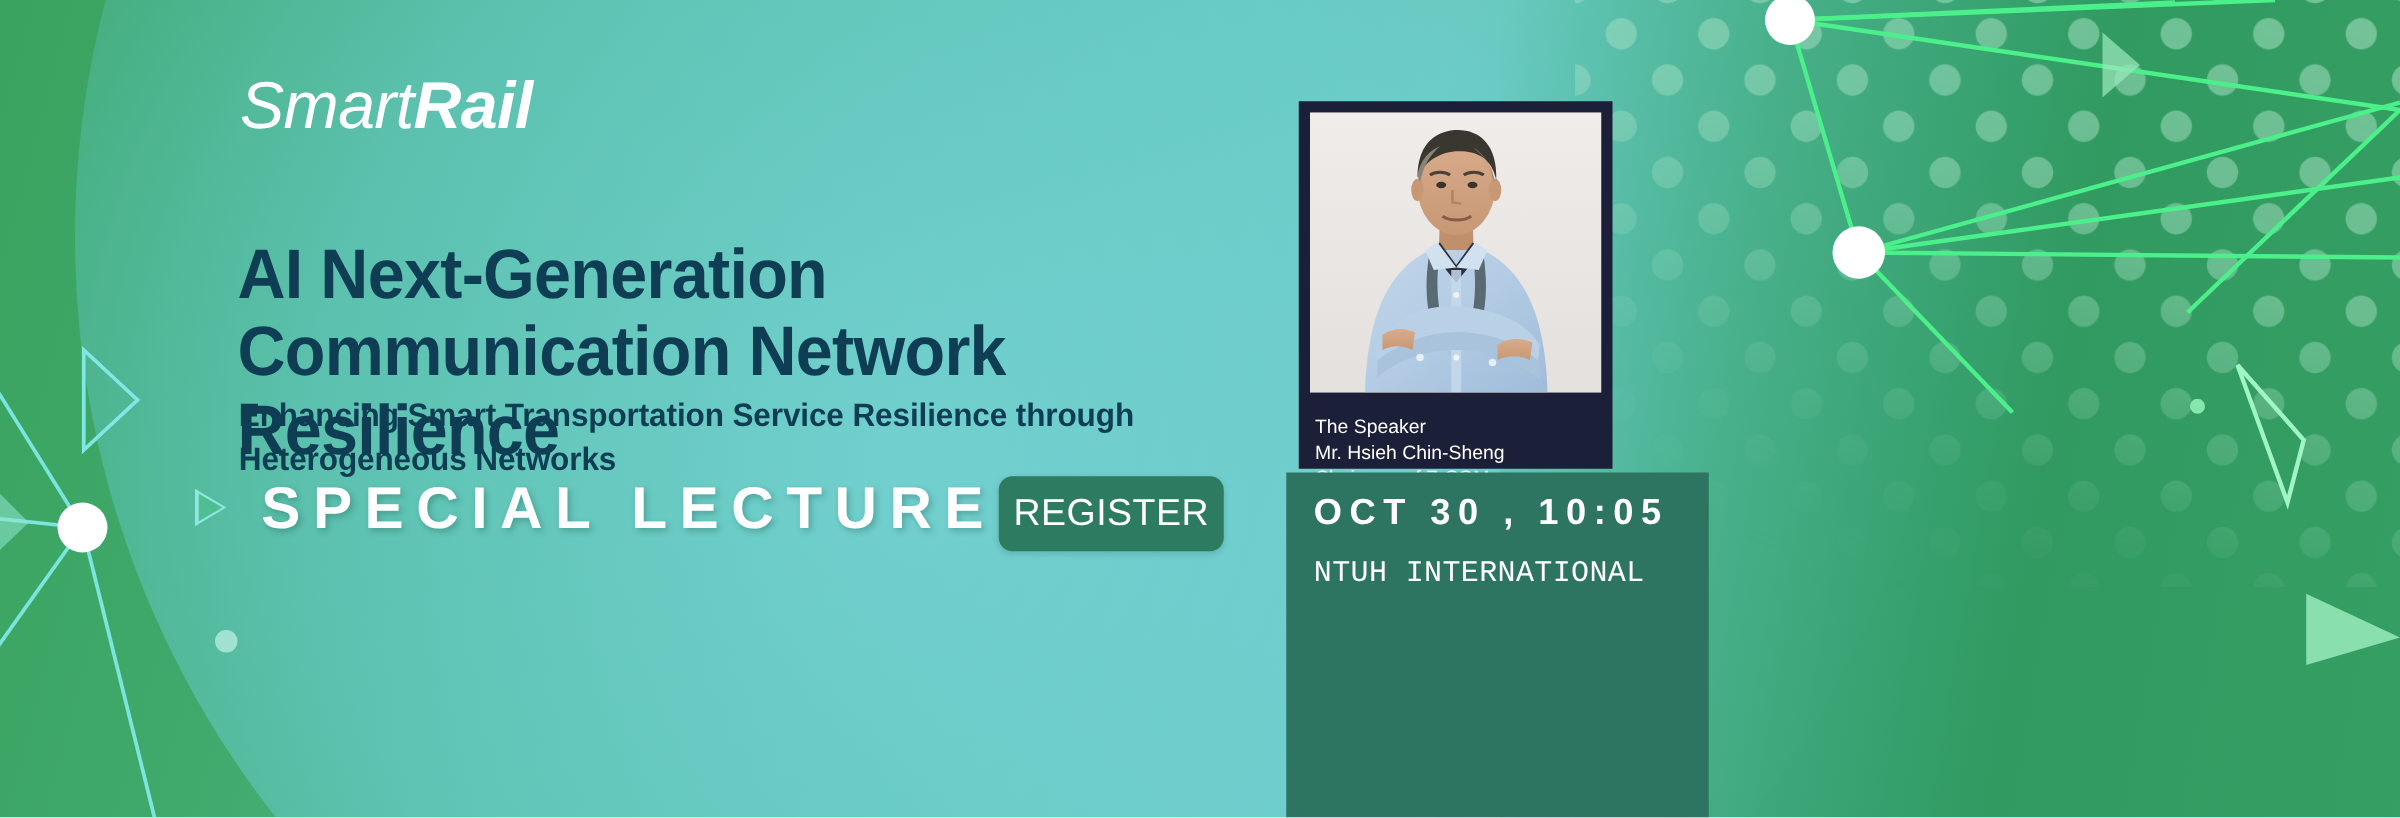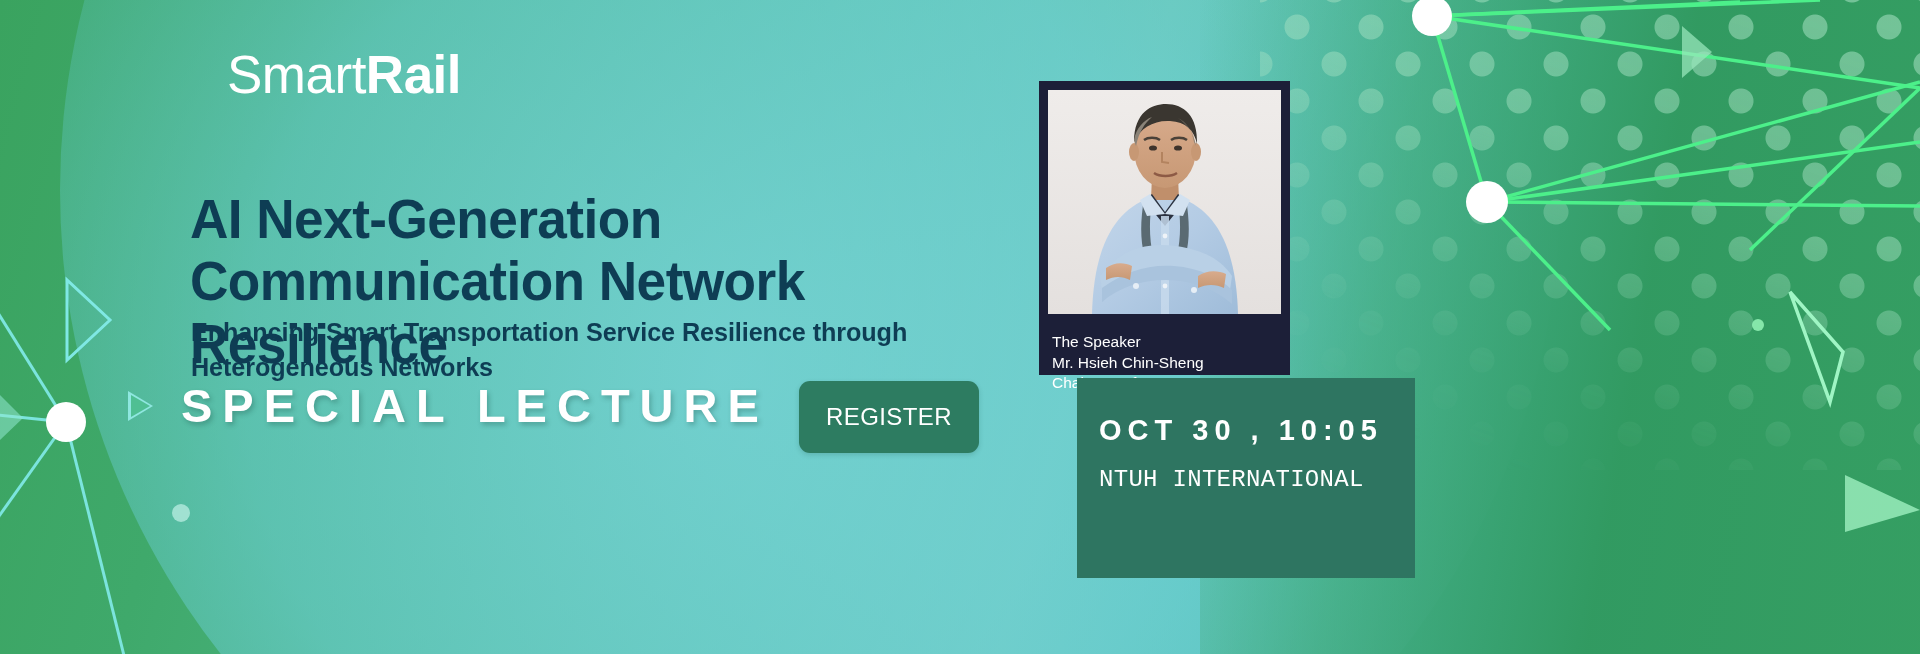--- a/index.html
+++ b/index.html
@@ -52,27 +52,27 @@
     -webkit-mask-image: linear-gradient(200deg, rgba(0,0,0,1) 6%, rgba(0,0,0,0.85) 38%, rgba(0,0,0,0.12) 72%, rgba(0,0,0,0) 88%);
             mask-image: linear-gradient(200deg, rgba(0,0,0,1) 6%, rgba(0,0,0,0.85) 38%, rgba(0,0,0,0.12) 72%, rgba(0,0,0,0) 88%);
   }
 
   
   .content { position: absolute; inset: 0; }
 
   .logo {
     position: absolute;
     left: 192px;
-    top: 48px;
+    top: 58px;
     color: #ffffff;
     font-size: 53px;
+    font-style: italic;
     letter-spacing: -0.5px;
     white-space: nowrap;
     line-height: 1;
-    margin-left: 35px;
   }
   .logo .smart { font-weight: 400; }
   .logo .rail  { font-weight: 700; }
 
   .title {
     position: absolute;
     left: 190px;
     top: 150px;
     width: 830px;
     color: #0e3d54;
@@ -93,21 +93,21 @@
     font-size: 26px;
     font-weight: 700;
     line-height: 1.34;
     letter-spacing: -0.1px;
     transform: scaleX(0.97);
     transform-origin: left top;
   }
 
   .lecture-row {
     position: absolute;
-    left: 128px;
+    left: 156px;
     top: 378px;
     display: flex;
     align-items: center;
   }
   .tri-marker {
     width: 0; height: 0;
     border-top: 15px solid transparent;
     border-bottom: 15px solid transparent;
     border-left: 25px solid transparent;
     position: relative;
@@ -138,27 +138,27 @@
     letter-spacing: 10px;
     text-shadow: 2px 3px 5px rgba(20,70,60,0.30);
     white-space: nowrap;
   }
 
   .register-btn {
     position: absolute;
     left: 799px;
     top: 381px;
     width: 180px;
-    height: 72px;
+    height: 60px;
     border: none;
     border-radius: 11px;
     background: #2d7c61;
     color: #ffffff;
     font-family: "Liberation Sans", sans-serif;
-    font-size: 24px;
+    font-size: 30px;
     font-weight: 400;
     letter-spacing: 0.4px;
     cursor: pointer;
     box-shadow: 0 2px 5px rgba(15,60,50,0.18);
   }
 
   
   .speaker-card {
     position: absolute;
     left: 1039px;
@@ -180,26 +180,26 @@
     color: #ffffff;
     font-size: 15.5px;
     line-height: 1.33;
     padding: 18px 0 0 4px;
     white-space: pre-line;
   }
 
   
   .event-panel {
     position: absolute;
-    left: 1077px;
+    left: 1029px;
     top: 378px;
     width: 338px;
-    height: 200px;
+    height: 276px;
     background: #2e7561;
-    padding: 36px 22px 0 22px;
+    padding: 16px 22px 0 22px;
     box-sizing: border-box;
   }
   .event-datetime {
     color: #ffffff;
     font-size: 29px;
     font-weight: 700;
     letter-spacing: 6px;
     white-space: nowrap;
     margin-bottom: 14px;
   }

